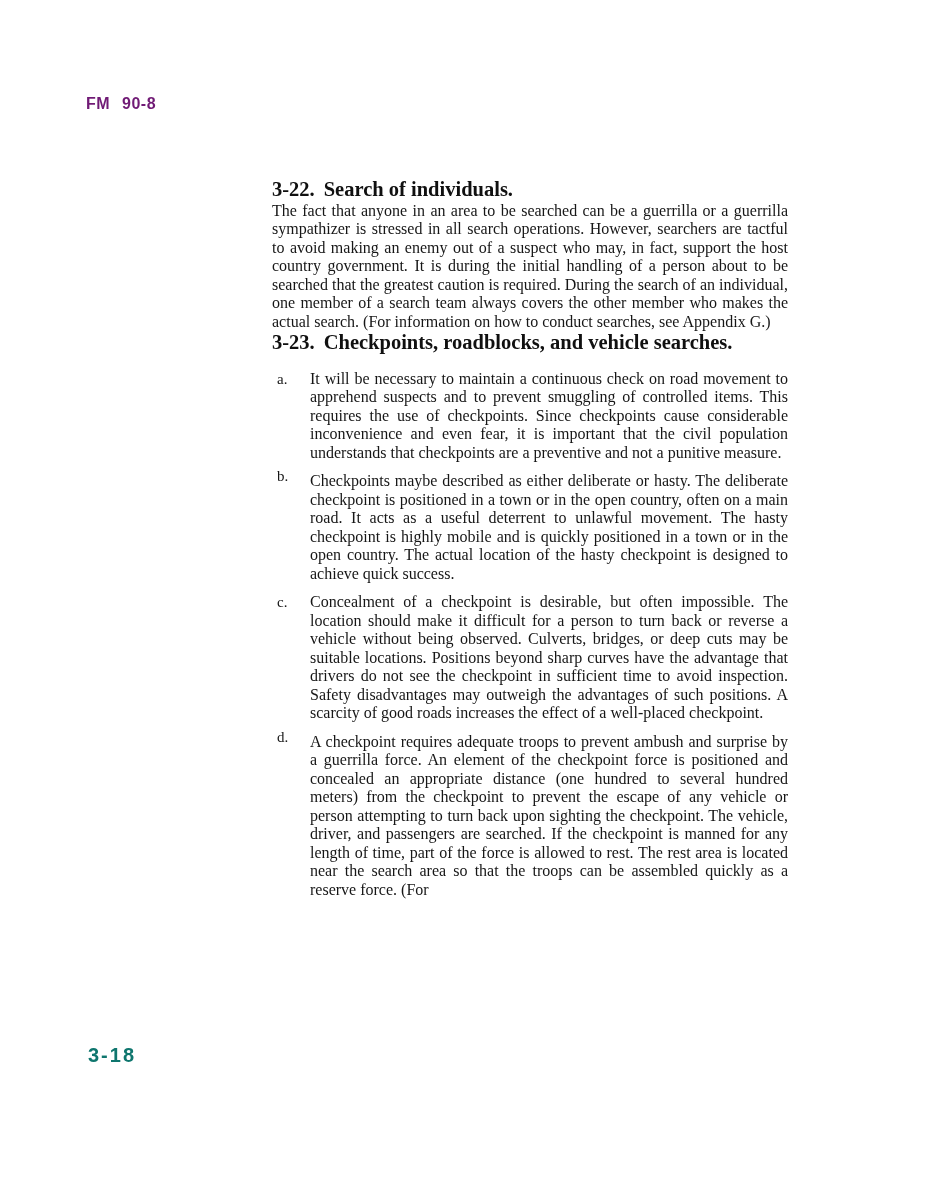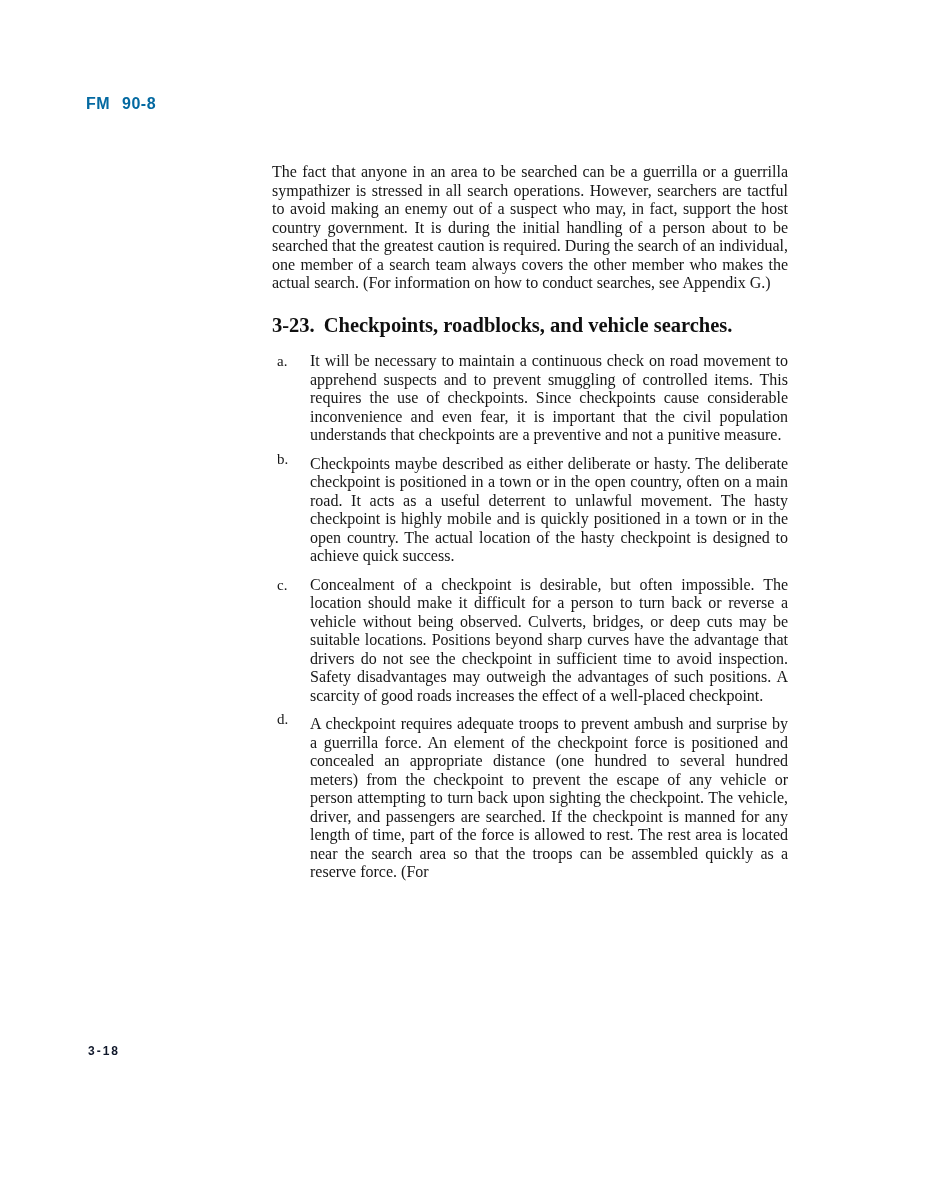--- a/index.html
+++ b/index.html
@@ -18,31 +18,31 @@
   }
   .doc-header {
     position: absolute;
     left: 86px;
     top: 95px;
     font-family: "Liberation Sans", sans-serif;
     font-weight: bold;
     font-size: 16px;
     letter-spacing: 0.5px;
     word-spacing: 7px;
-    color: #0369a1;
+    color: #701a75;
   }
   .doc-footer {
     position: absolute;
     left: 88px;
     top: 1044px;
     font-family: "Liberation Sans", sans-serif;
     font-weight: bold;
-    font-size: 12px;
+    font-size: 20px;
     letter-spacing: 2px;
-    color: #0f172a;
+    color: #0f766e;
   }
   .column {
     position: absolute;
     left: 272px;
     top: 163px;
     width: 516px;
   }
   .column p {
     margin: 0;
     font-size: 16px;
@@ -57,21 +57,21 @@
     font-size: 20.5px;
     line-height: 23.5px;
     font-weight: bold;
     color: #101010;
   }
   .section-heading .h-num {
     margin-right: 9px;
   }
   .heading-322 { margin-top: 15px; }
   .para-322    { margin-top: 14px; }
-  .heading-323 { margin-top: 21px; }
+  .heading-323 { }
   .lettered-list { margin-top: 15px; }
   .list-item {
     display: flex;
     margin-bottom: 10px;
   }
   .item-letter {
     flex: 0 0 38px;
     box-sizing: border-box;
     padding-left: 5px;
     font-size: 15px;
@@ -89,20 +89,23 @@
 </head>
 <body>
 
 <div class="page">
 
   <div class="doc-header">FM 90-8</div>
 
   <div class="column">
 
 
+    <h2 class="section-heading heading-322">
+      <span class="h-num">3-22.</span><span class="h-title">Search of individuals.</span>
+    </h2>
 
     <p class="para-322">The fact that anyone in an area to be searched can be a guerrilla or a guerrilla sympathizer is stressed in all search operations. However, searchers are tactful to avoid making an enemy out of a suspect who may, in fact, support the host country government. It is during the initial handling of a person about to be searched that the greatest caution is required. During the search of an individual, one member of a search team always covers the other member who makes the actual search. (For information on how to conduct searches, see Appendix G.)</p>
 
     <h2 class="section-heading heading-323">
       <span class="h-num">3-23.</span><span class="h-title">Checkpoints, roadblocks, and vehicle searches.</span>
     </h2>
 
     <div class="lettered-list">
 
       <div class="list-item">

